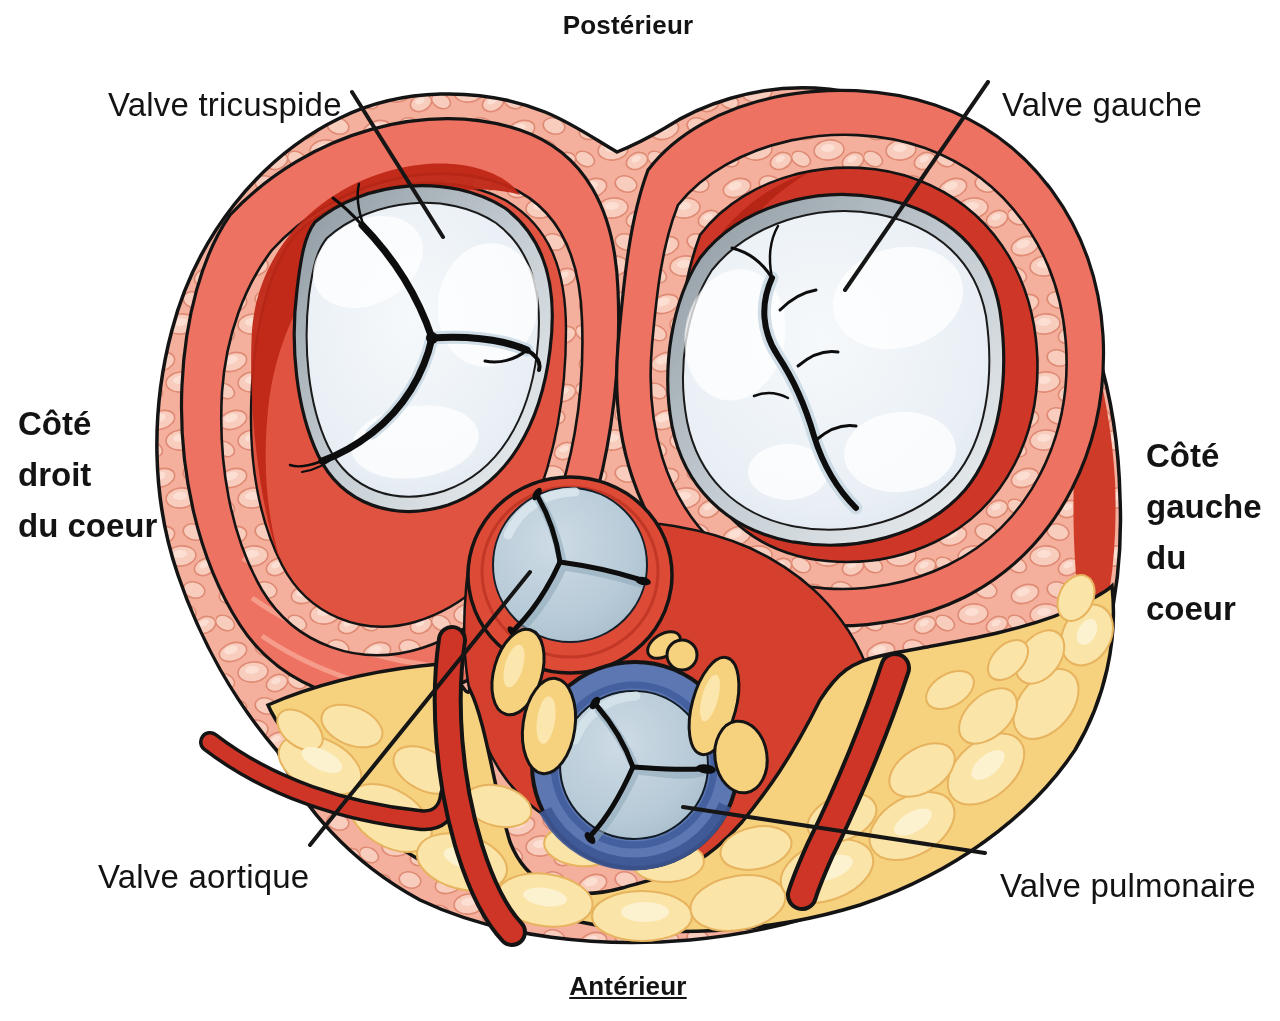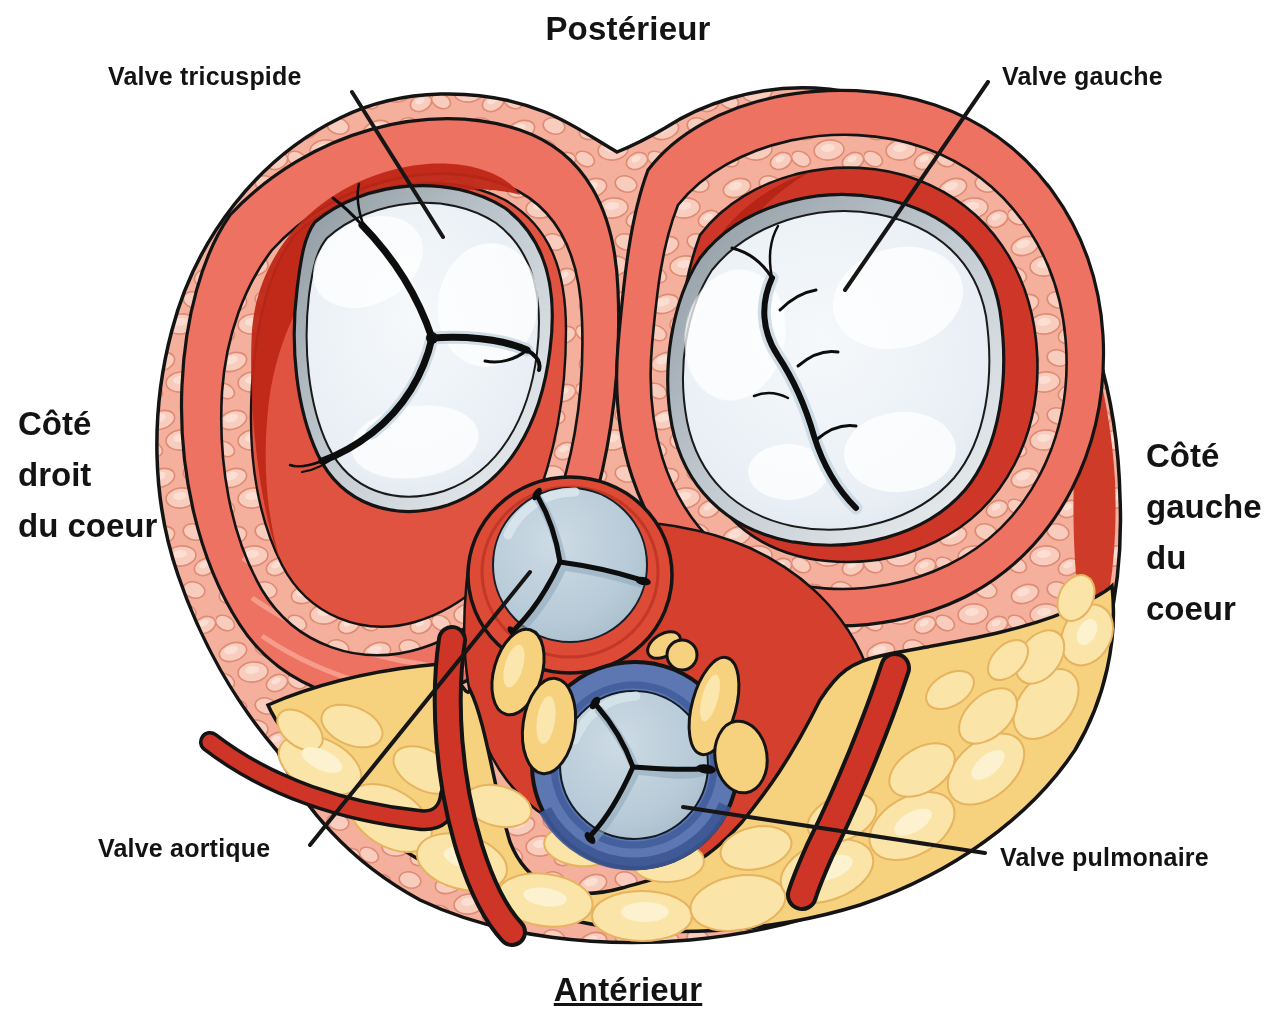--- a/index.html
+++ b/index.html
@@ -2,22 +2,22 @@
 <html><head>
 <meta charset="utf-8">
 <style>
   html,body{margin:0;padding:0;background:#ffffff;}
   #canvas{
     position:relative;width:1280px;height:1021px;background:#ffffff;overflow:hidden;
     font-family:"Liberation Sans", sans-serif;color:#131313;
   }
   #art{position:absolute;left:0;top:0;}
   .lbl{position:absolute;white-space:nowrap;color:#131313;}
-  .lbl.bold{font-weight:700;font-size:33px;letter-spacing:.2px;}
-  .lbl.reg{font-weight:700;font-size:25px;letter-spacing:.2px;}
+  .lbl.bold{font-weight:700;font-size:26px;letter-spacing:.2px;}
+  .lbl.reg{font-weight:400;font-size:33px;letter-spacing:.2px;margin-top:24px;}
   .lbl.center{transform:translateX(-50%);}
   .sideblock{position:absolute;font-weight:700;font-size:33px;line-height:1.55;color:#131313;}
 </style>
 </head>
 <body>
 
 <div id="canvas">
 
 <svg id="art" width="1280" height="1021" viewBox="0 0 1280 1021">
   <defs>

